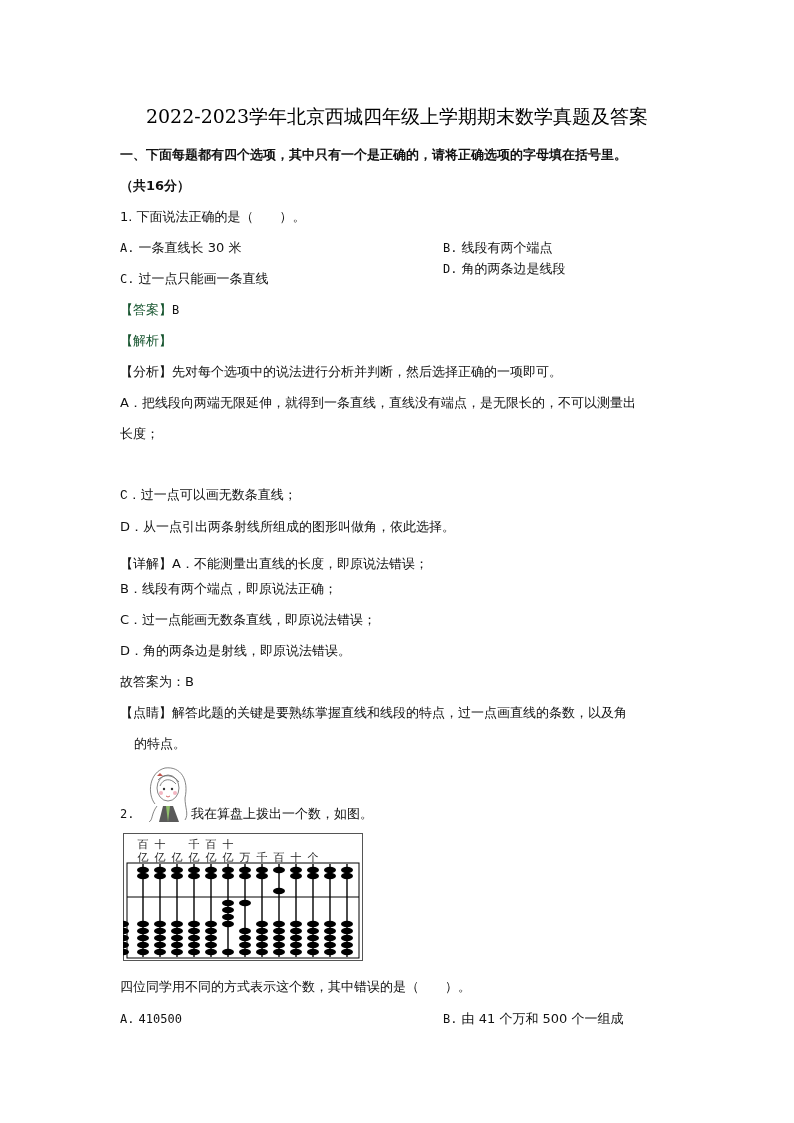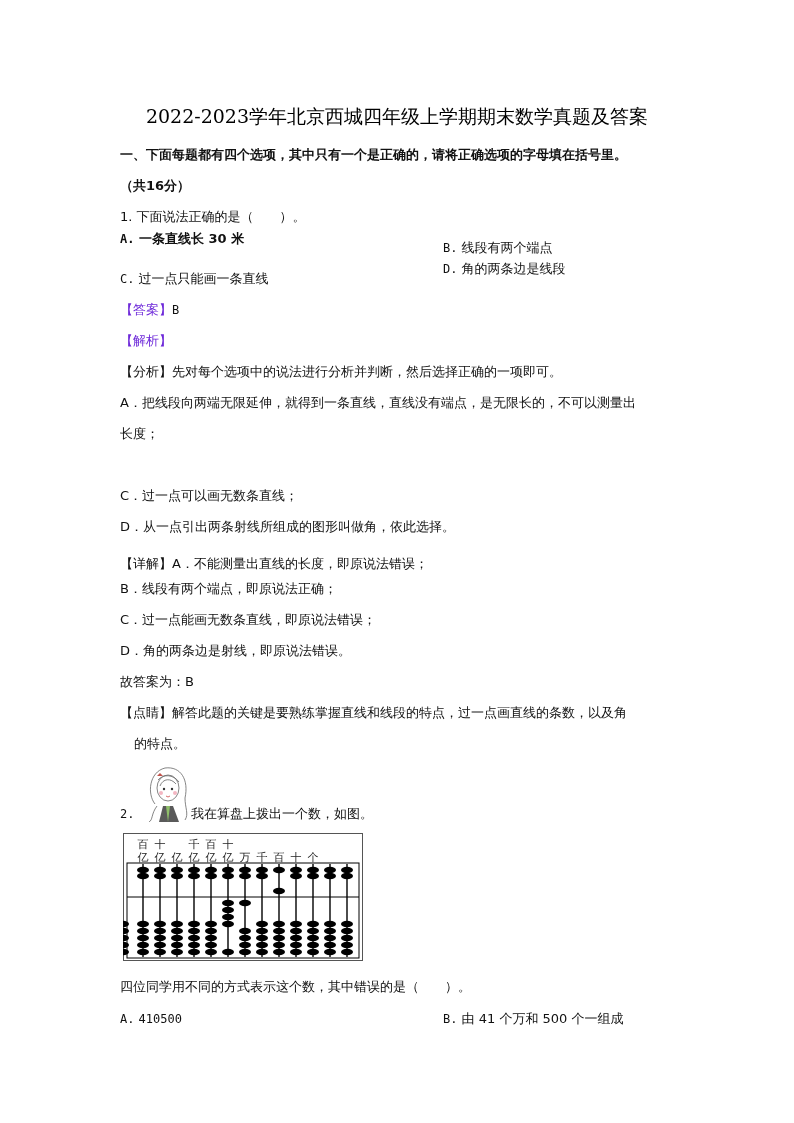--- a/index.html
+++ b/index.html
@@ -10,38 +10,38 @@
   }
   .page { position: absolute; left: 0; top: 0; width: 794px; height: 1123px; }
   .title {
     position: absolute; left: 0; width: 794px; top: 104px; text-align: center;
     font-family: "DejaVu Serif", "Liberation Serif", serif;
     font-size: 19px; letter-spacing: 0px; color: #000;
   }
   .line { position: absolute; left: 120px; font-size: 13px; white-space: nowrap; line-height: 18px; }
   .bold { font-weight: bold; }
   .col-b { position: absolute; left: 443px; font-size: 13px; white-space: nowrap; line-height: 18px; }
-  .tag { color: #6d28d9; }
+  .tag { color: #14532d; }
   .mono { font-family: "DejaVu Sans Mono", "Liberation Mono", monospace; font-size: 12px; }
   .girl { position: absolute; left: 145px; top: 764px; width: 46px; height: 58px; }
   .abacus { position: absolute; left: 123px; top: 833px; width: 240px; height: 128px; }
 </style>
 </head>
 <body>
 
 <div class="page">
 
   <div class="title">2022-2023学年北京西城四年级上学期期末数学真题及答案</div>
 
   <div class="line bold" style="top:146px;">一、下面每题都有四个选项，其中只有一个是正确的，请将正确选项的字母填在括号里。</div>
   <div class="line bold" style="top:177px;">（共16分）</div>
 
   <div class="line" style="top:208px;">1. 下面说法正确的是（　　）。</div>
 
-  <div class="line" style="top:230px;font-weight:bold;">
+  <div class="line" style="top:239px;">
     <span class="mono">A.</span>
     <span>一条直线长 30 米</span>
   </div>
   <div class="col-b" style="top:239px;">
     <span class="mono">B.</span>
     <span>线段有两个端点</span>
   </div>
   <div class="line" style="top:270px;">
     <span class="mono">C.</span>
     <span>过一点只能画一条直线</span>
@@ -56,21 +56,21 @@
   </div>
   <div class="line" style="top:332px;">
     <span class="tag">【解析】</span>
   </div>
 
   <div class="line" style="top:363px;">
     <span>【分析】</span><span>先对每个选项中的说法进行分析并判断，然后选择正确的一项即可。</span>
   </div>
   <div class="line" style="top:394px;">A．把线段向两端无限延伸，就得到一条直线，直线没有端点，是无限长的，不可以测量出</div>
   <div class="line" style="top:425px;">长度；</div>
-  <div class="line" style="top:487px;">C．过一点可以画无数条直线；</div>
+  <div class="line" style="top:487px;font-family:Liberation Mono, monospace;">C．过一点可以画无数条直线；</div>
   <div class="line" style="top:518px;">D．从一点引出两条射线所组成的图形叫做角，依此选择。</div>
 
   <div class="line" style="top:555px;">
     <span>【详解】</span><span>A．不能测量出直线的长度，即原说法错误；</span>
   </div>
   <div class="line" style="top:580px;">B．线段有两个端点，即原说法正确；</div>
   <div class="line" style="top:611px;">C．过一点能画无数条直线，即原说法错误；</div>
   <div class="line" style="top:642px;">D．角的两条边是射线，即原说法错误。</div>
   <div class="line" style="top:673px;">故答案为：B</div>
 

